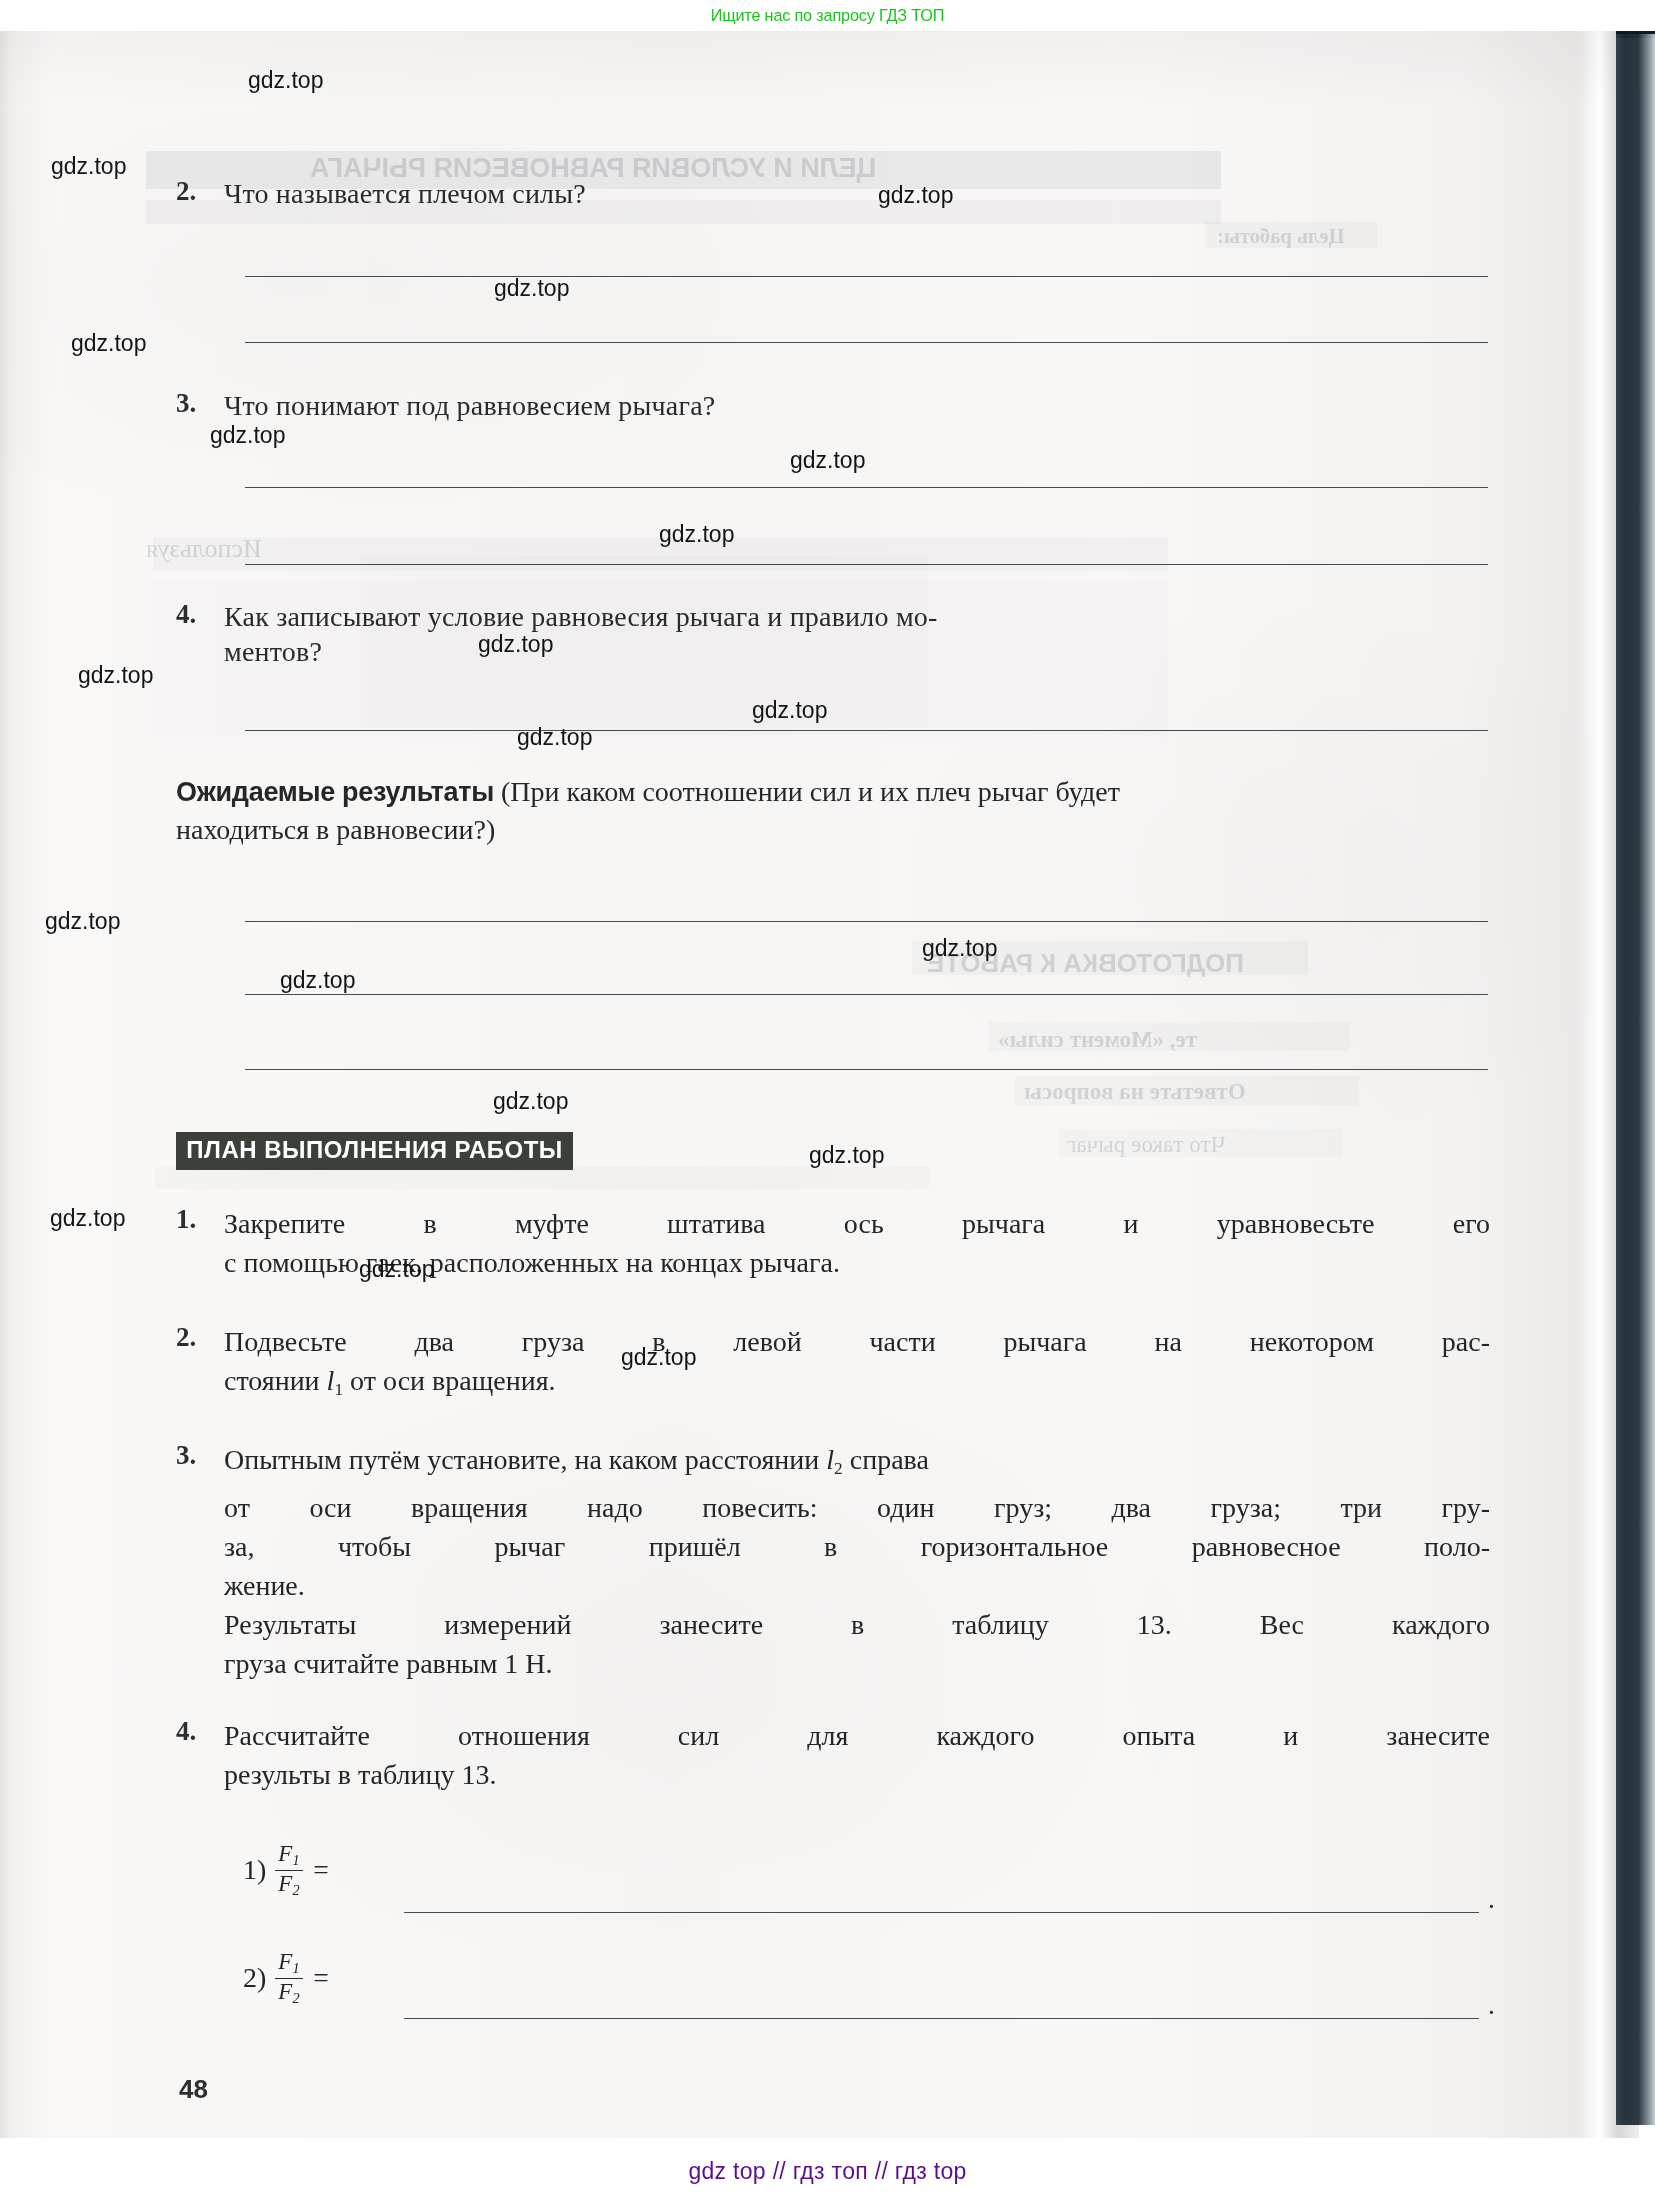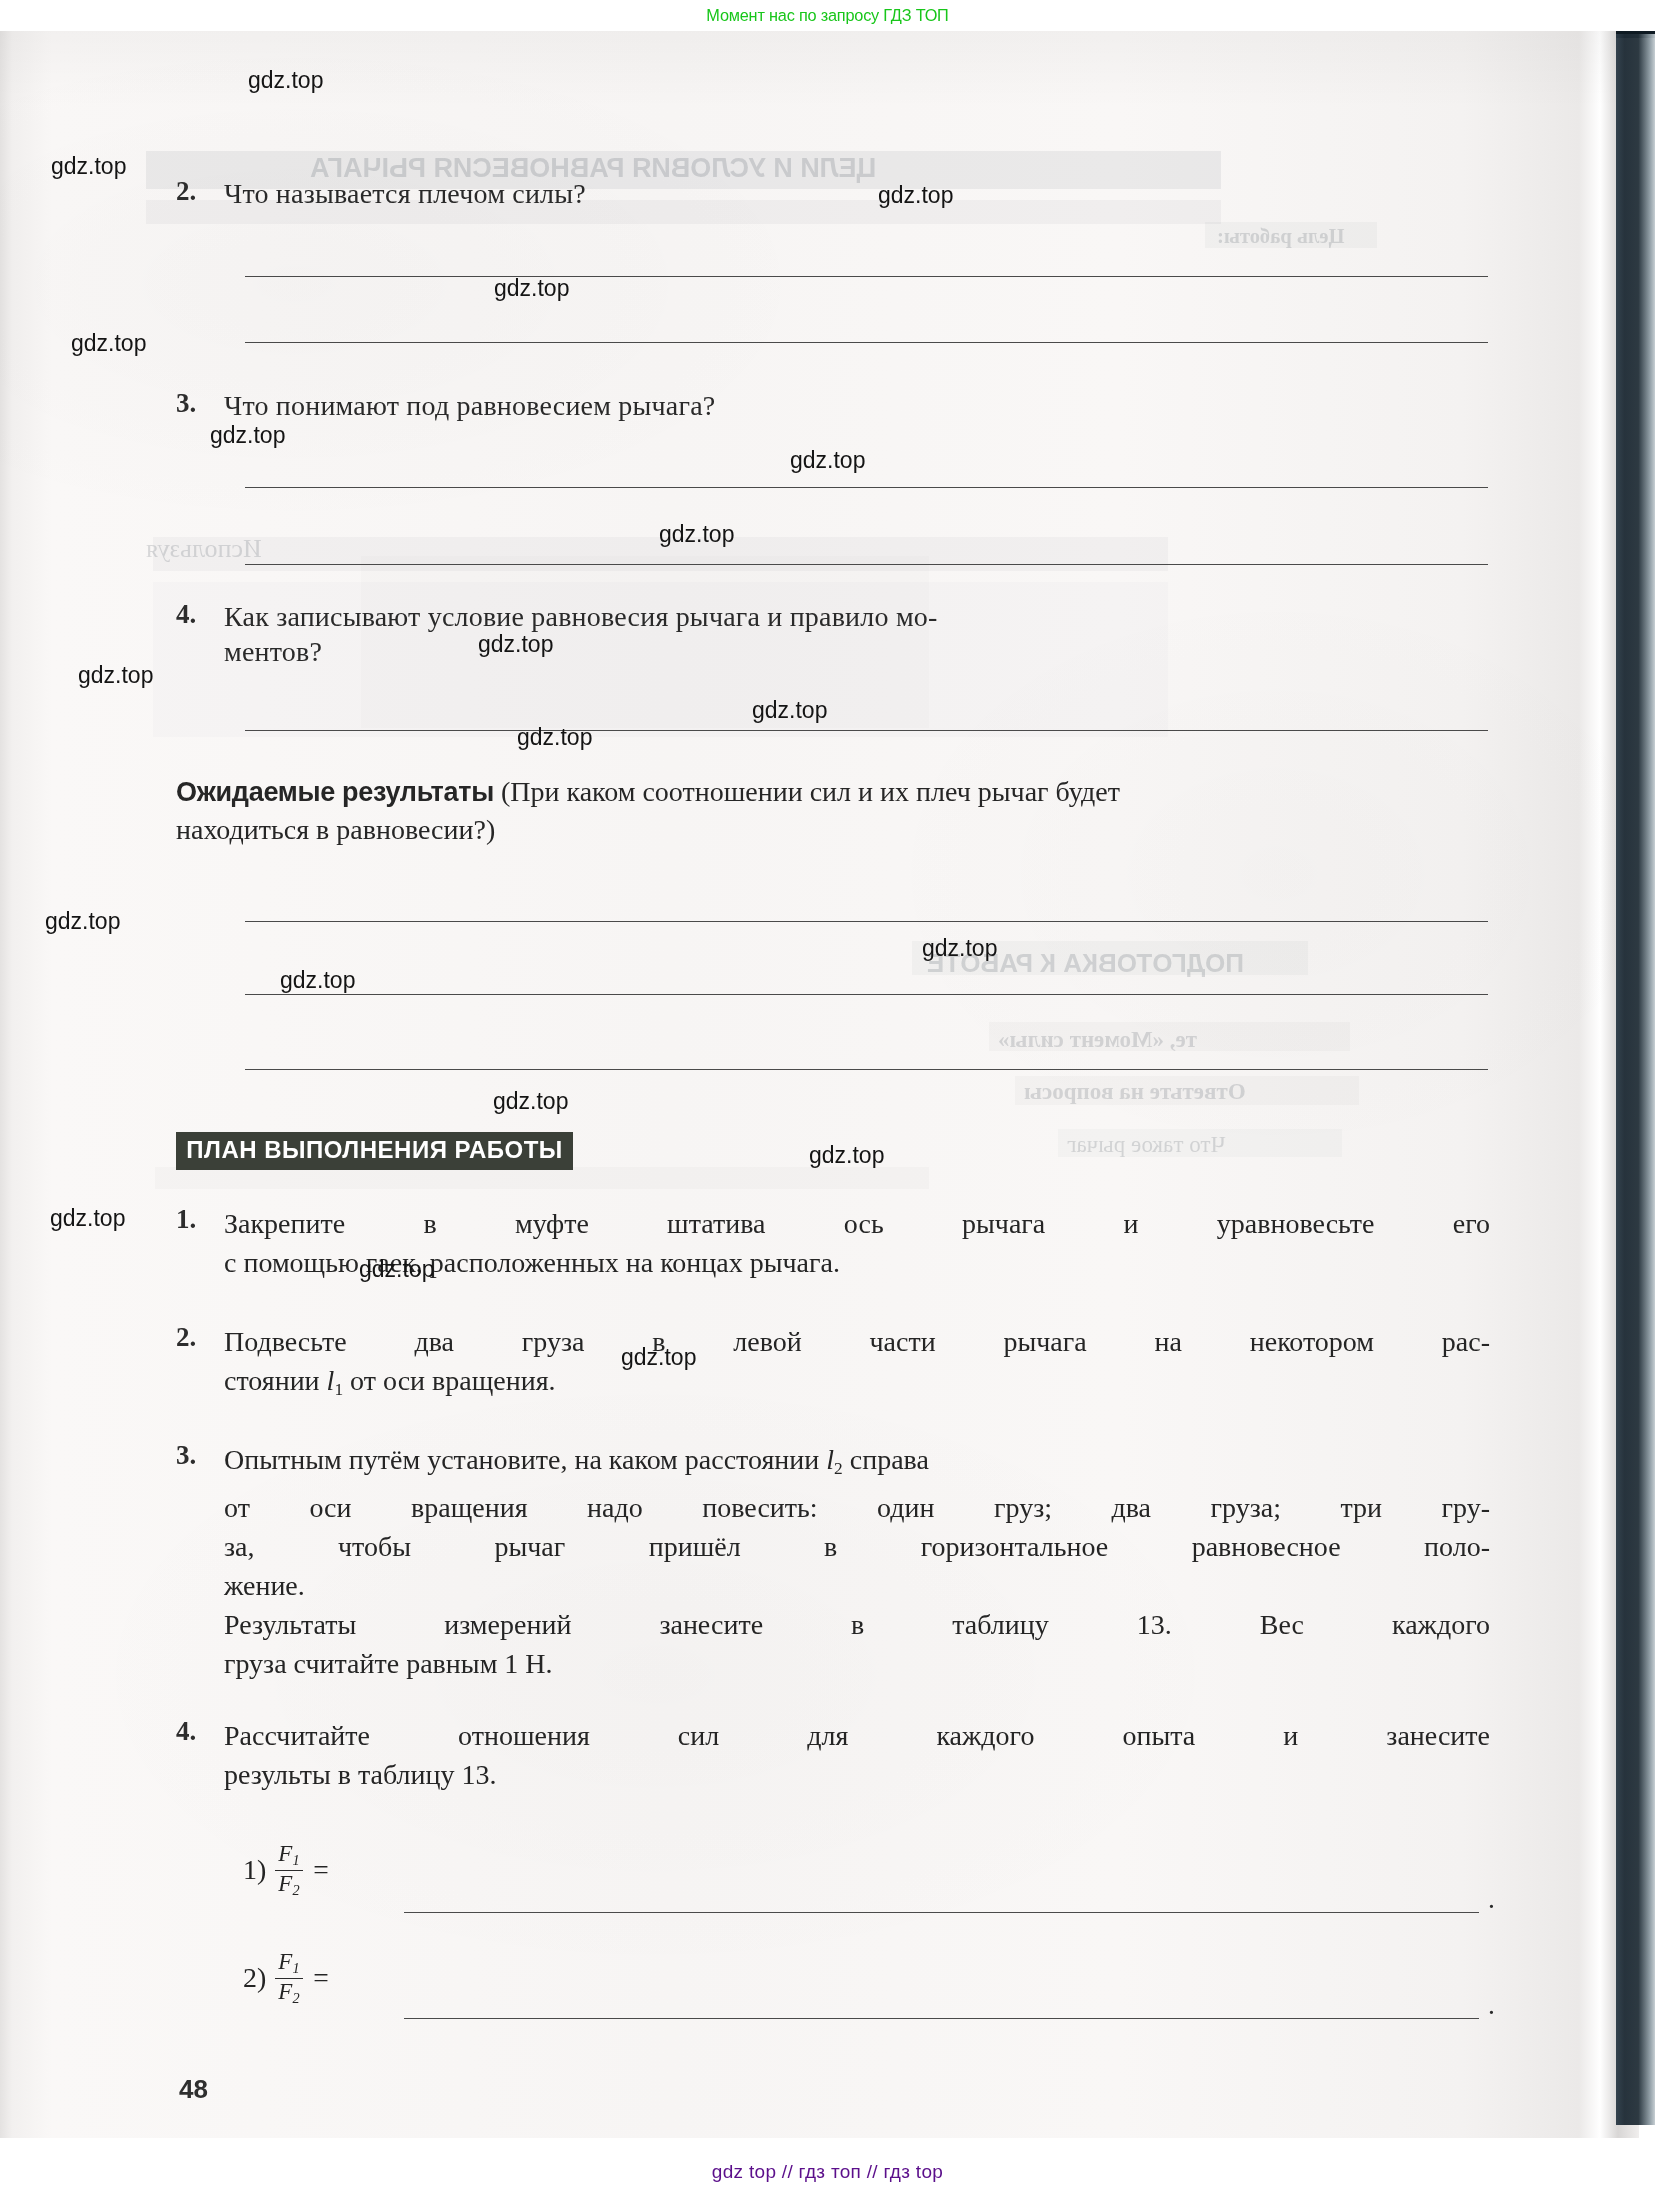--- a/index.html
+++ b/index.html
@@ -264,32 +264,32 @@
     width: 1655px;
     height: 67px;
     background: #ffffff;
     display: flex;
     align-items: center;
     justify-content: center;
   }
   .footer .txt {
     color: #5b0f8b;
     font-family: "Liberation Sans", "DejaVu Sans", sans-serif;
-    font-size: 19px;
+    font-size: 23px;
     letter-spacing: 0.3px;
     white-space: nowrap;
   }
 </style>
 </head>
 <body>
 
 <div id="page">
 
   <div class="top-banner">
-    <span class="txt">Момент нас по запросу ГДЗ ТОП</span>
+    <span class="txt">Ищите нас по запросу ГДЗ ТОП</span>
   </div>
 
   <div class="sheet">
 
     <div class="ghost-band" style="left:146px;top:120px;width:1075px;height:38px;"></div>
     <div class="ghost-band" style="left:146px;top:169px;width:1075px;height:24px;opacity:.6;"></div>
     <div class="ghost-band" style="left:1205px;top:191px;width:172px;height:26px;opacity:.5;"></div>
     <div class="ghost-band" style="left:153px;top:506px;width:1015px;height:34px;opacity:.55;"></div>
     <div class="ghost-band" style="left:153px;top:551px;width:1015px;height:155px;opacity:.25;"></div>
     <div class="ghost-band" style="left:912px;top:910px;width:396px;height:34px;opacity:.5;"></div>

